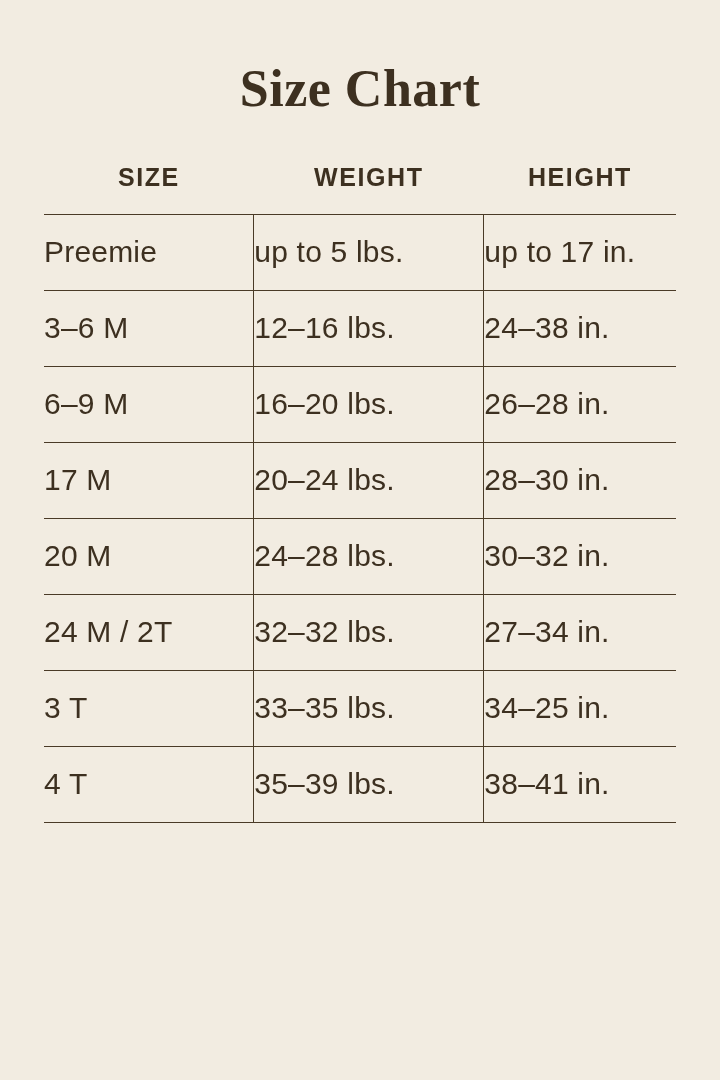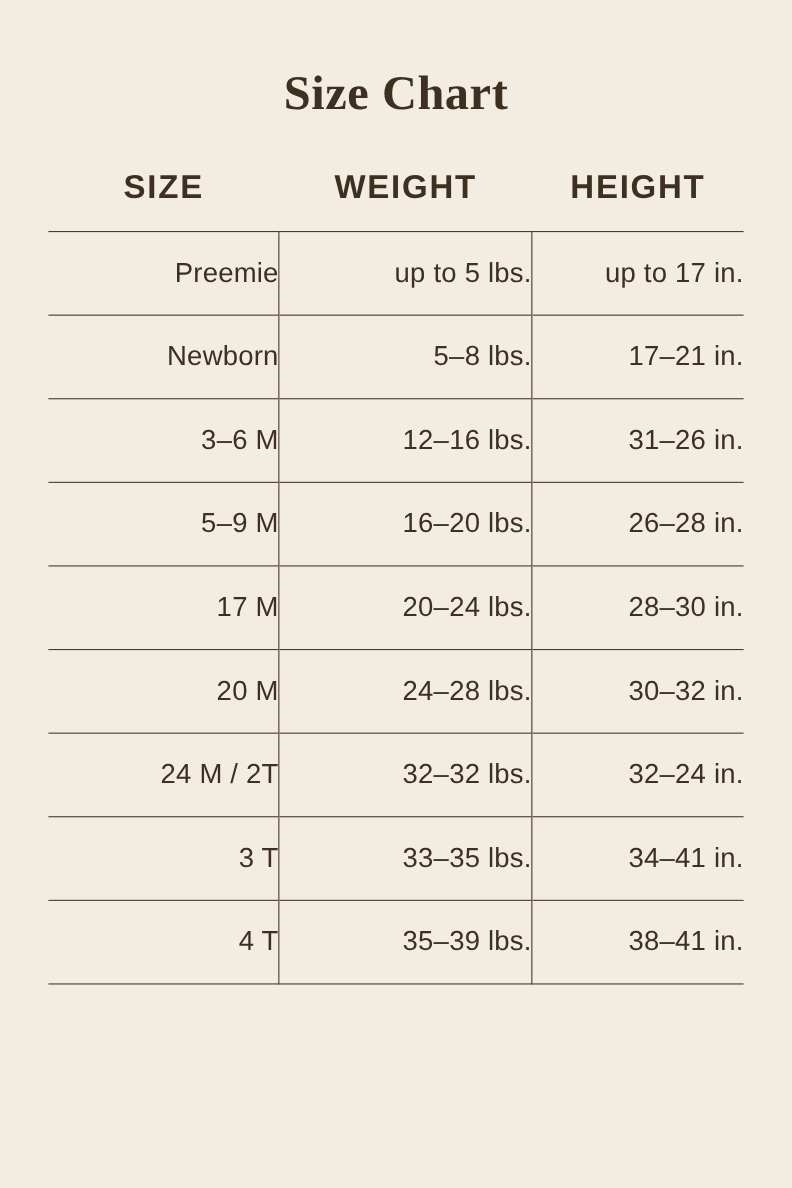--- a/index.html
+++ b/index.html
@@ -18,55 +18,55 @@
     position: relative;
     width: 720px;
     height: 1080px;
     background: #f2ece1;
     box-sizing: border-box;
   }
   .title {
     text-align: center;
     font-family: "Liberation Serif", serif;
     font-weight: bold;
-    font-size: 44px;
+    font-size: 52px;
     letter-spacing: 0.5px;
     color: #3d3020;
     margin: 0;
     padding-top: 62px;
     line-height: 1.05;
   }
   .chart-wrap {
     margin: 0 auto;
     width: 632px;
     padding-top: 46px;
   }
   table.size-chart {
     width: 100%;
     border-collapse: collapse;
     table-layout: fixed;
   }
   table.size-chart col.c1 { width: 33.2%; }
   table.size-chart col.c2 { width: 36.4%; }
   table.size-chart col.c3 { width: 30.4%; }
   table.size-chart th {
-    font-size: 30px;
+    font-size: 25px;
     font-weight: bold;
     letter-spacing: 1.6px;
     color: #3d3020;
     text-align: center;
     padding: 0 0 22px 0;
     border: none;
     font-family: "Liberation Sans", sans-serif;
   }
   table.size-chart td {
-    font-size: 25px;
+    font-size: 30px;
     font-weight: normal;
     color: #3d3020;
-    text-align: right;
+    text-align: left;
     height: 75px;
     padding: 0;
     border-top: 1.6px solid #4a3a26;
     border-right: 1.6px solid #4a3a26;
     font-family: "Liberation Sans", sans-serif;
     letter-spacing: 0.2px;
   }
   table.size-chart td:last-child {
     border-right: none;
   }
@@ -95,53 +95,48 @@
           <th>HEIGHT</th>
         </tr>
       </thead>
       <tbody>
         <tr>
           <td>Preemie</td>
           <td>up to 5 lbs.</td>
           <td>up to 17 in.</td>
         </tr>
         <tr>
-          <td>Newborn</td>
-          <td>5–8 lbs.</td>
-          <td>17–21 in.</td>
+          <td>3–6 M</td>
+          <td>12–16 lbs.</td>
+          <td>24–38 in.</td>
         </tr>
         <tr>
-          <td>3–6 M</td>
-          <td>12–16 lbs.</td>
-          <td>31–26 in.</td>
-        </tr>
-        <tr>
-          <td>5–9 M</td>
+          <td>6–9 M</td>
           <td>16–20 lbs.</td>
           <td>26–28 in.</td>
         </tr>
         <tr>
           <td>17 M</td>
           <td>20–24 lbs.</td>
           <td>28–30 in.</td>
         </tr>
         <tr>
           <td>20 M</td>
           <td>24–28 lbs.</td>
           <td>30–32 in.</td>
         </tr>
         <tr>
           <td>24 M / 2T</td>
           <td>32–32 lbs.</td>
-          <td>32–24 in.</td>
+          <td>27–34 in.</td>
         </tr>
         <tr>
           <td>3 T</td>
           <td>33–35 lbs.</td>
-          <td>34–41 in.</td>
+          <td>34–25 in.</td>
         </tr>
         <tr>
           <td>4 T</td>
           <td>35–39 lbs.</td>
           <td>38–41 in.</td>
         </tr>
       </tbody>
     </table>
   </div>
 

